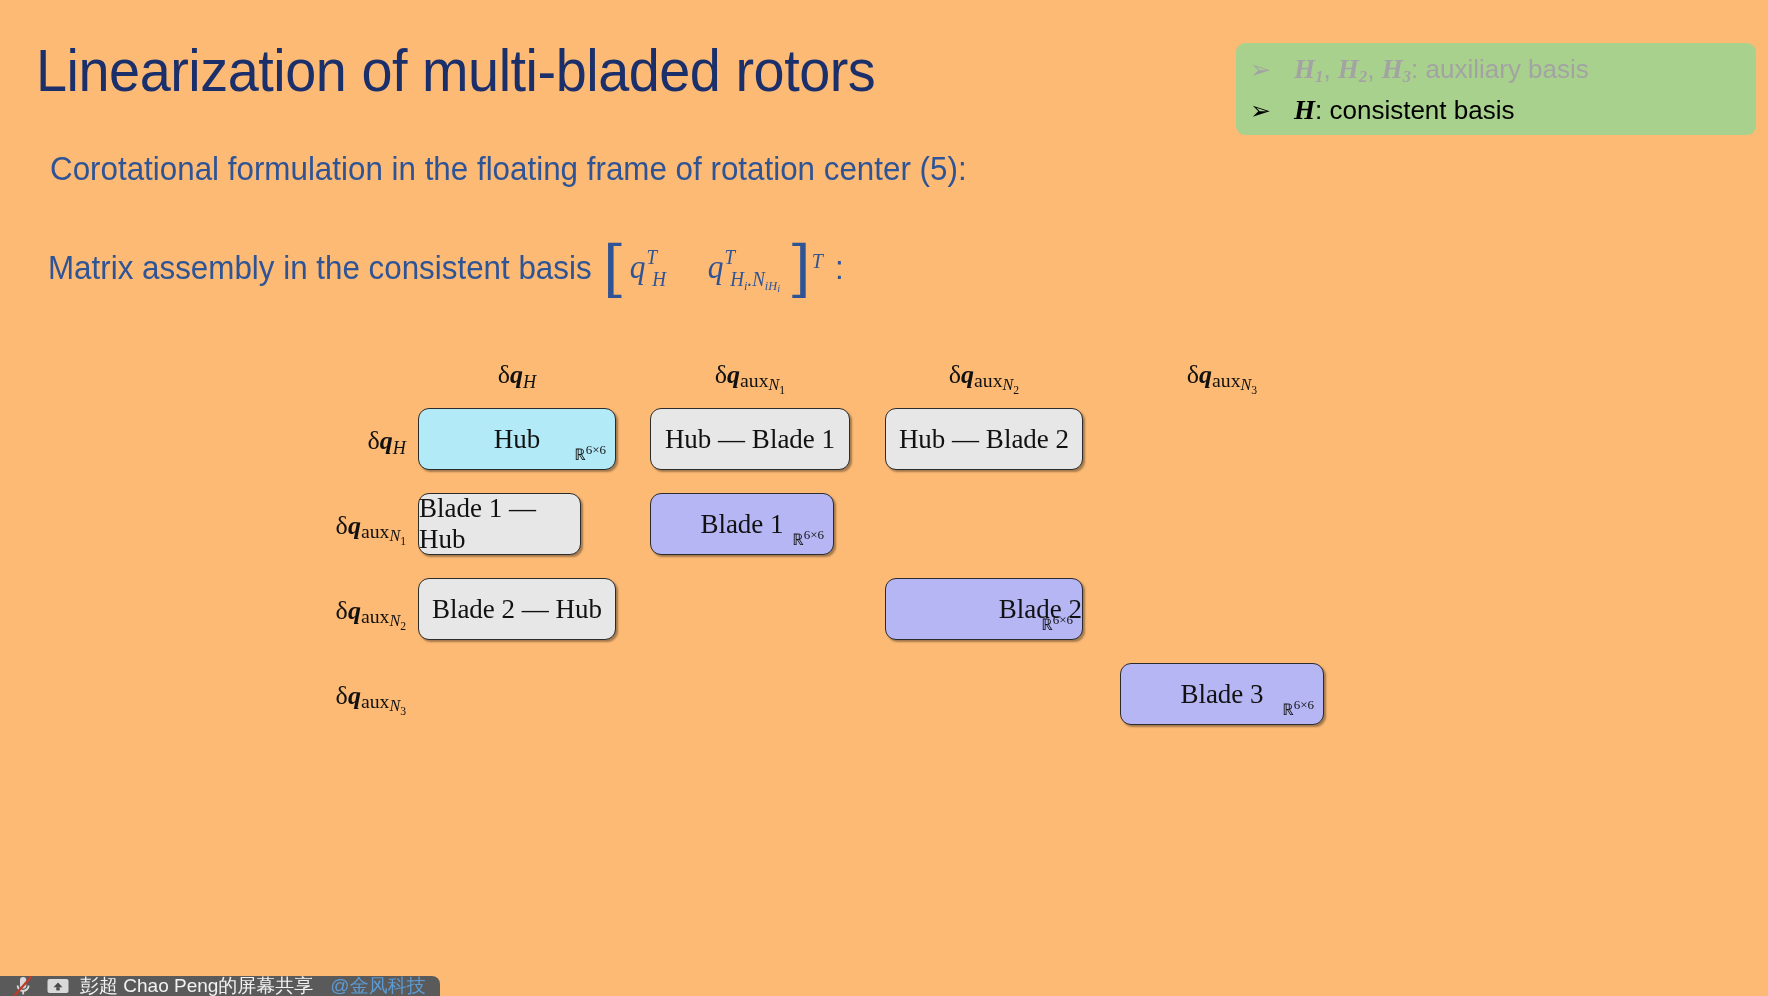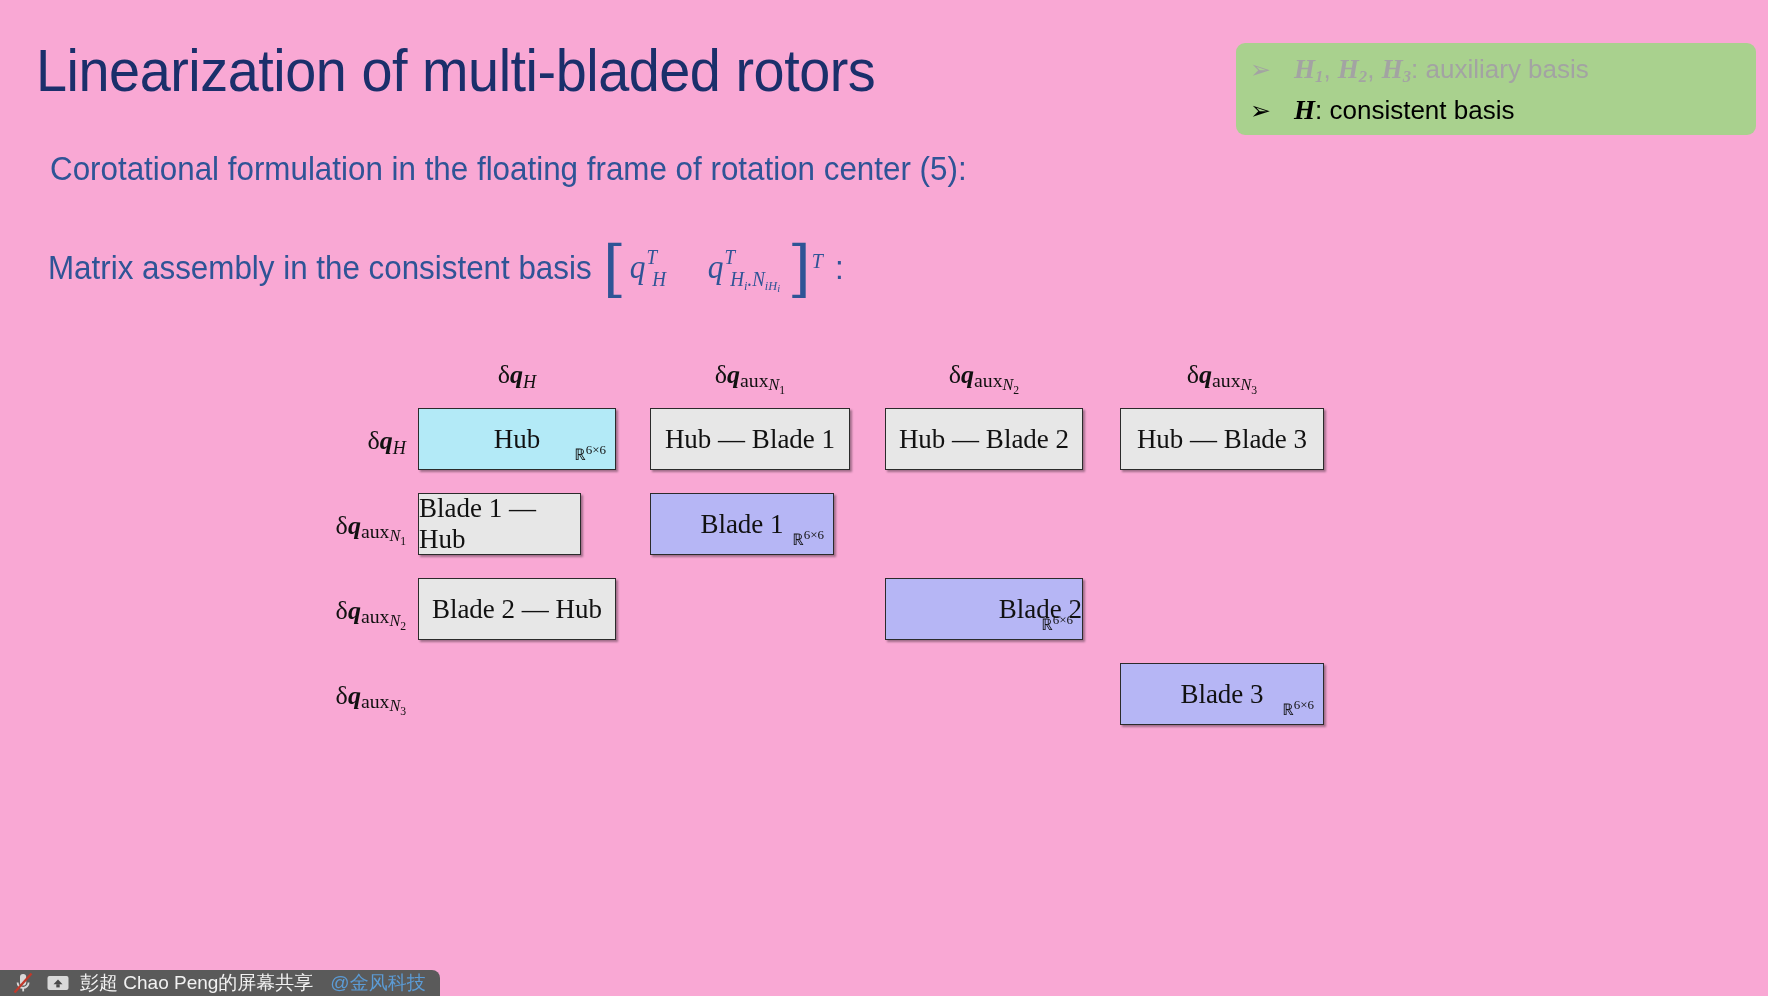--- a/index.html
+++ b/index.html
@@ -14,21 +14,21 @@
     overflow: hidden;
     font-family: "Liberation Sans", sans-serif;
   }
 
   
   #slide {
     position: absolute;
     left: 0; top: 0;
     width: 1768px;
     height: 996px;
-    background: #f9a8d4;
+    background: #fdba74;
   }
 
   
   #slide-title {
     position: absolute;
     left: 36px;
     top: 36px;
     font-family: "Liberation Sans Narrow", "Liberation Sans", sans-serif;
     font-size: 60px;
     line-height: 70px;
@@ -195,21 +195,21 @@
   .mq .subH {
     font-style: italic;
     font-size: 0.70em;
     vertical-align: -0.28em;
   }
 
   .cell {
     position: absolute;
     box-sizing: border-box;
     border: 1.6px solid #2b2b2b;
-    border-radius: 0;
+    border-radius: 11px;
     font-family: "Liberation Serif", serif;
     font-size: 27px;
     color: #111111;
     display: flex;
     align-items: center;
     justify-content: center;
     box-shadow: 2px 2px 2px rgba(0,0,0,0.35);
     overflow: visible;
   }
   .cell.gray   { background: #e7e7e7; }
@@ -226,21 +226,21 @@
   }
   .cell .dims .rr { font-weight: normal; }
   .cell .dims sup { font-size: 13px; }
   .cell .lbl { font-family: "Liberation Serif", serif; }
 
   
   #status-bar {
     position: absolute;
     left: 0;
     bottom: 0;
-    height: 26px;
+    height: 20px;
     padding-right: 14px;
     background: #5a5a5a;
     border-top-right-radius: 8px;
     display: flex;
     align-items: center;
     gap: 9px;
     padding-left: 10px;
   }
   .sb-icon {
     width: 26px;
@@ -316,23 +316,20 @@
       <div class="row-head" style="left: 0px; width: 106px; top: 331px;"><span class="mq"><span style="font-style:normal">δ</span><span class="bq">q</span><span class="aux">aux</span><span class="auxn">N</span><span class="auxnn">3</span></span></div>
       <div class="cell hub" style="left: 118px; top: 58px; width: 198px; height: 62px;">
         <span class="lbl">Hub</span>
         <span class="dims"><span class="rr">ℝ</span><sup>6×6</sup></span>
       </div>
       <div class="cell gray" style="left: 350px; top: 58px; width: 200px; height: 62px;">
         <span class="lbl">Hub — Blade 1</span>
       </div>
       <div class="cell gray" style="left: 585px; top: 58px; width: 198px; height: 62px;">
         <span class="lbl">Hub — Blade 2</span>
-      </div>
-      <div class="cell gray" style="left: 820px; top: 58px; width: 204px; height: 62px;">
-        <span class="lbl">Hub — Blade 3</span>
       </div>
       <div class="cell gray" style="left: 118px; top: 143px; width: 163px; height: 62px;">
         <span class="lbl">Blade 1 — Hub</span>
       </div>
       <div class="cell blade" style="left: 350px; top: 143px; width: 184px; height: 62px;">
         <span class="lbl">Blade 1</span>
         <span class="dims"><span class="rr">ℝ</span><sup>6×6</sup></span>
       </div>
       <div class="cell gray" style="left: 118px; top: 228px; width: 198px; height: 62px;">
         <span class="lbl">Blade 2 — Hub</span>

